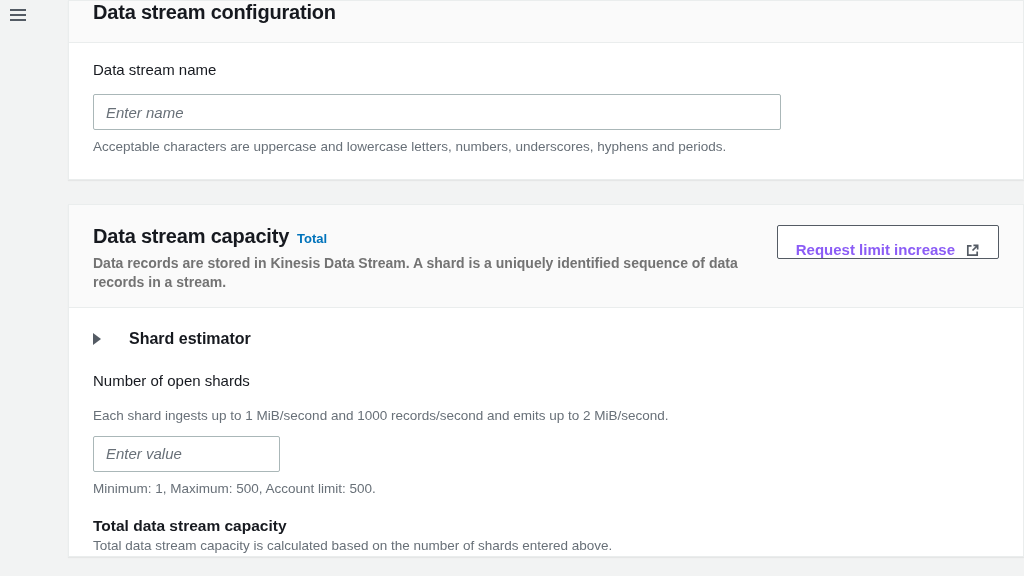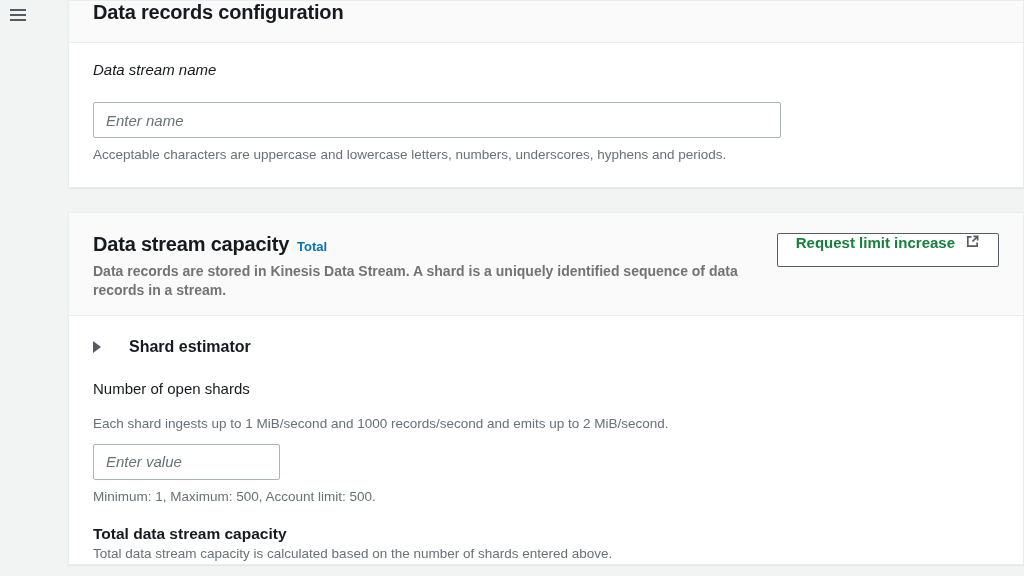--- a/index.html
+++ b/index.html
@@ -48,23 +48,22 @@
     font-weight: 700;
     color: #16191f;
     letter-spacing: -0.2px;
   }
   .panel-body {
     padding: 18px 24px 22px 24px;
   }
   .field-label {
     font-size: 15px;
     color: #16191f;
-    margin-bottom: 24px;
+    margin-bottom: 16px;
     font-weight: 400;
-    font-style: italic;
   }
   .text-input {
     width: 688px;
     height: 36px;
     border: 1px solid #aab7b8;
     border-radius: 2px;
     padding: 8px 12px;
     font-size: 15px;
     color: #16191f;
     font-style: normal;
@@ -102,30 +101,30 @@
   }
   .capacity-desc {
     font-size: 14px;
     color: #737373;
     margin-top: 6px;
     line-height: 1.4;
     font-weight: bold;
   }
   .btn {
     display: inline-flex;
-    align-items: flex-start;
+    align-items: flex-end;
     gap: 10px;
     height: 34px;
     padding: 0 18px;
     border: 1px solid #545b64;
     border-radius: 2px;
     background: #fff;
     font-size: 15px;
     font-weight: 700;
-    color: #15803d;
+    color: #8b5cf6;
     cursor: pointer;
     white-space: nowrap;
   }
   .external-icon {
     width: 15px;
     height: 15px;
     position: relative;
     display: inline-block;
   }
   .external-icon svg { display: block; }
@@ -167,21 +166,21 @@
 <div class="hamburger">
   <div></div>
     <div></div>
     <div></div>
 </div>
 
 <div class="content">
 
   <div class="panel">
     <div class="panel-header first">
-      <h2 class="panel-title">Data records configuration</h2>
+      <h2 class="panel-title">Data stream configuration</h2>
     </div>
     <div class="panel-body">
       <div class="field-label">Data stream name</div>
       <input type="text" class="text-input" placeholder="Enter name" style="">
       <div class="helper">Acceptable characters are uppercase and lowercase letters, numbers, underscores, hyphens and periods.</div>
     </div>
   </div>
 
   <div class="panel">
     <div class="capacity-header">

